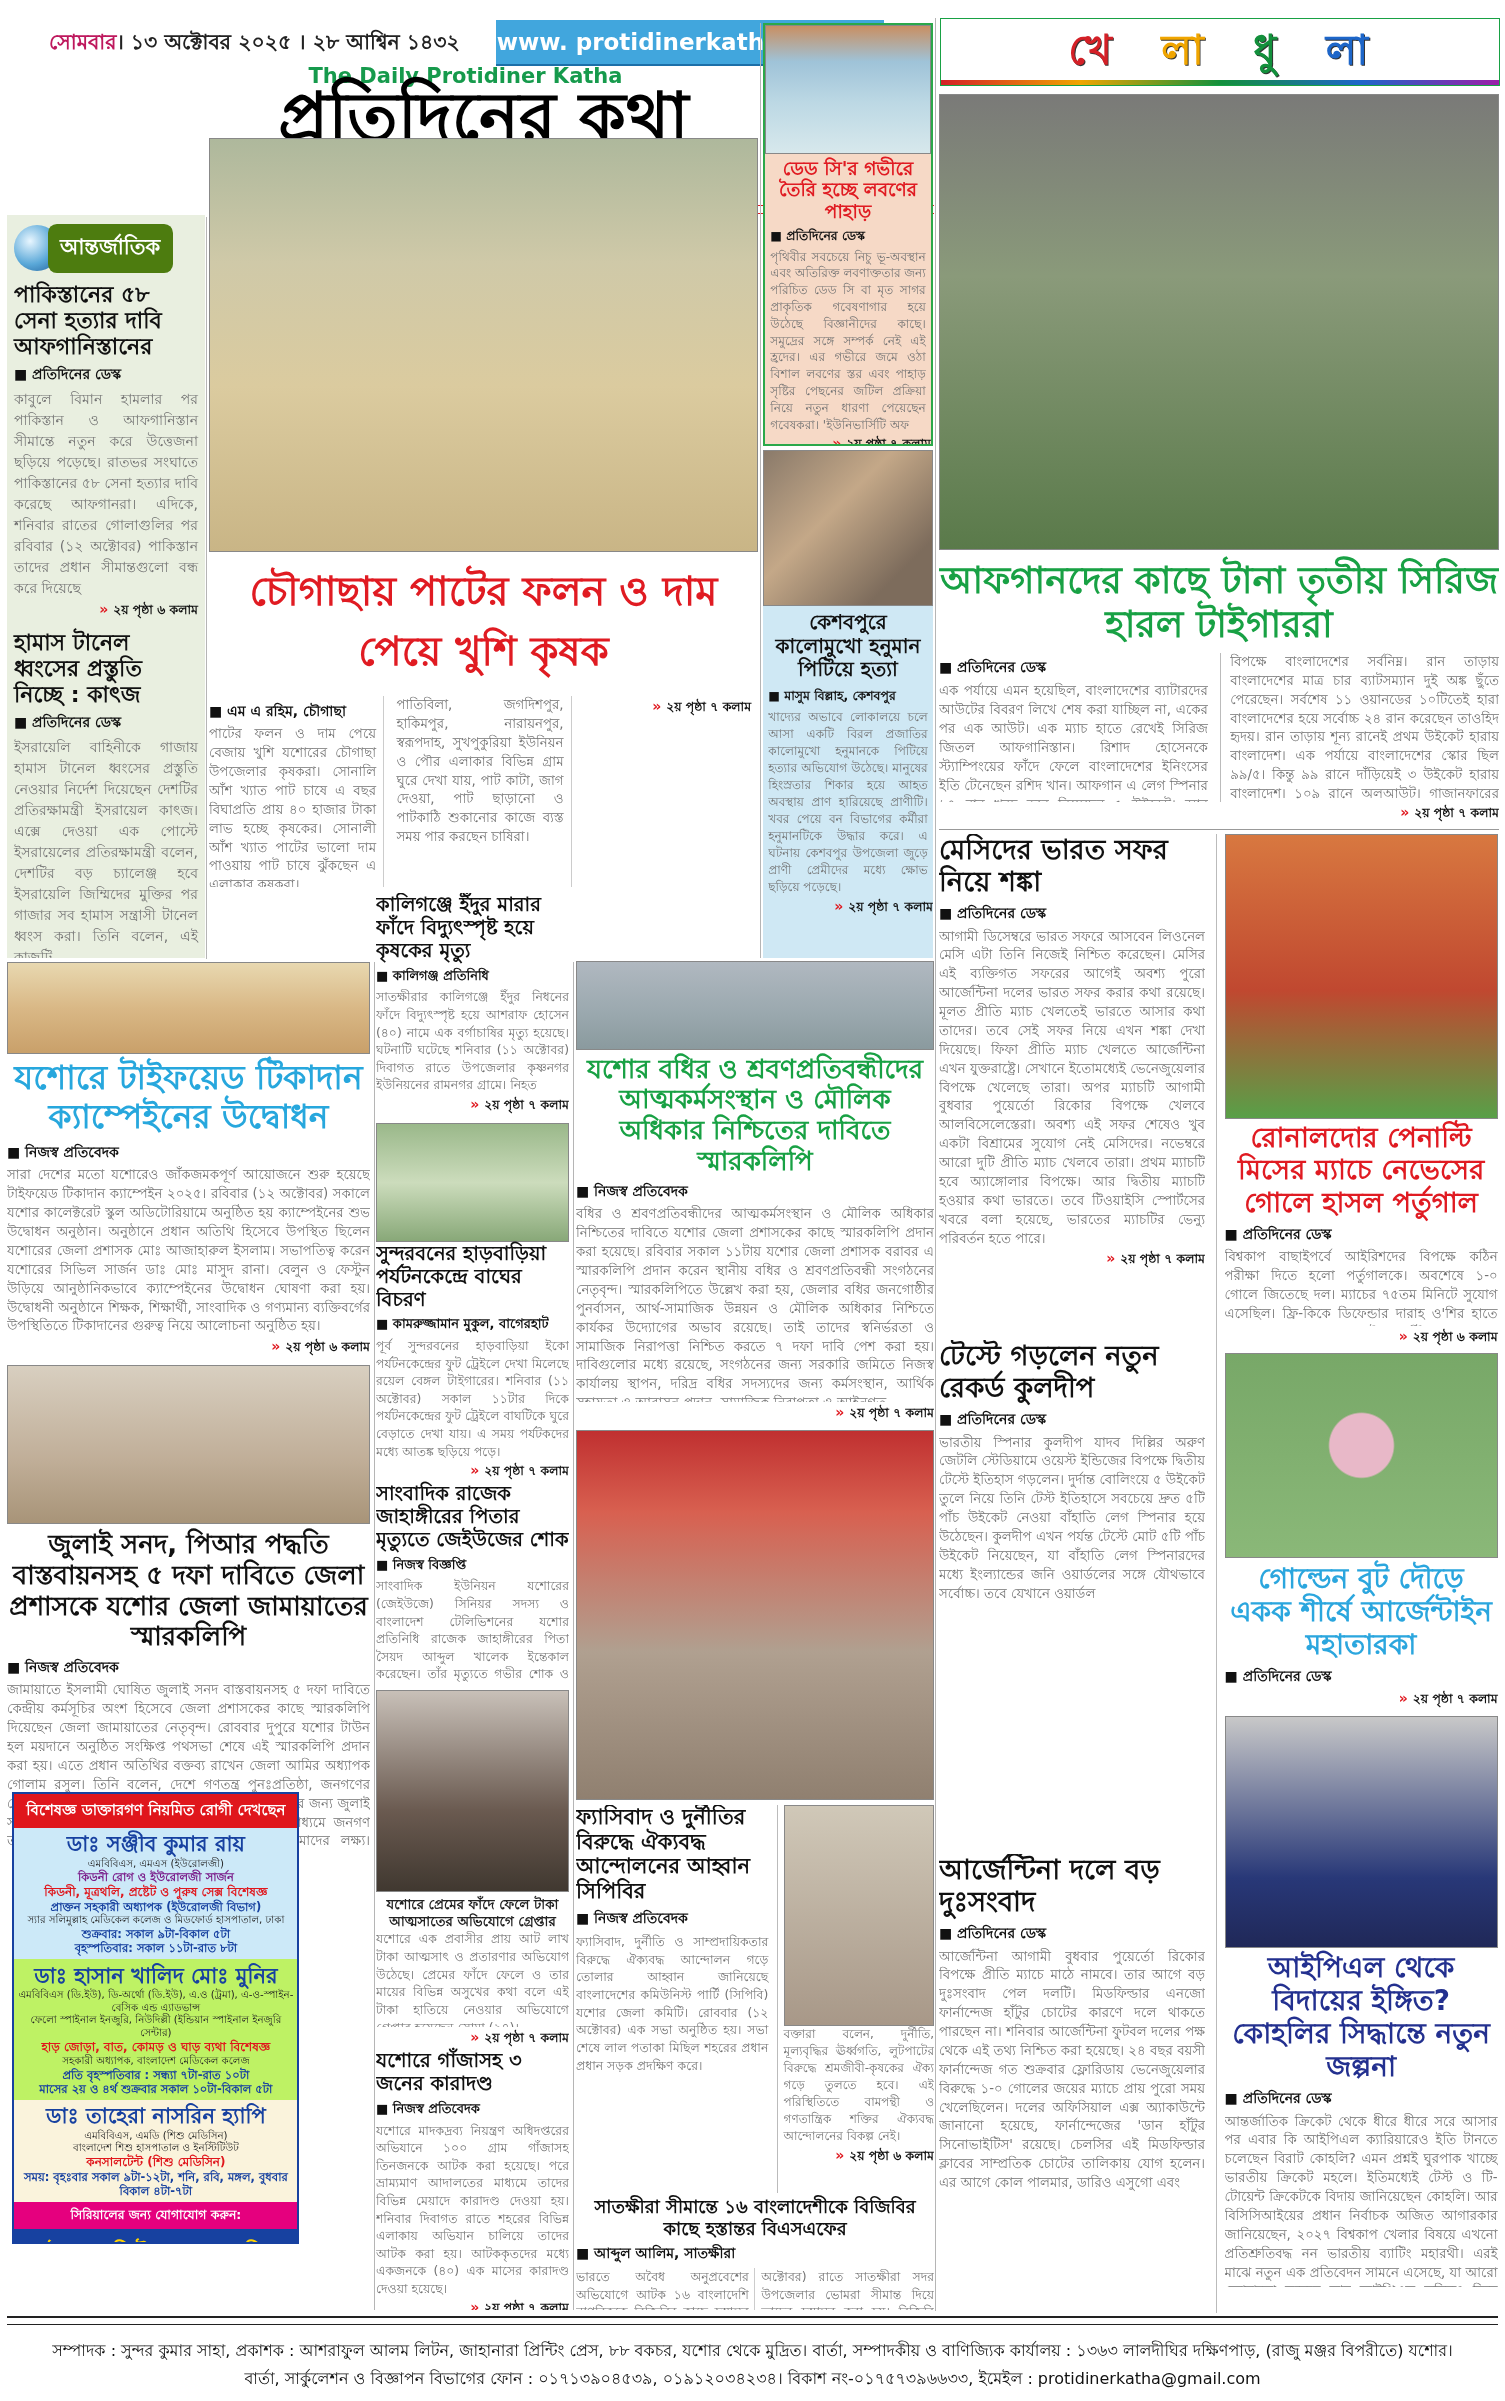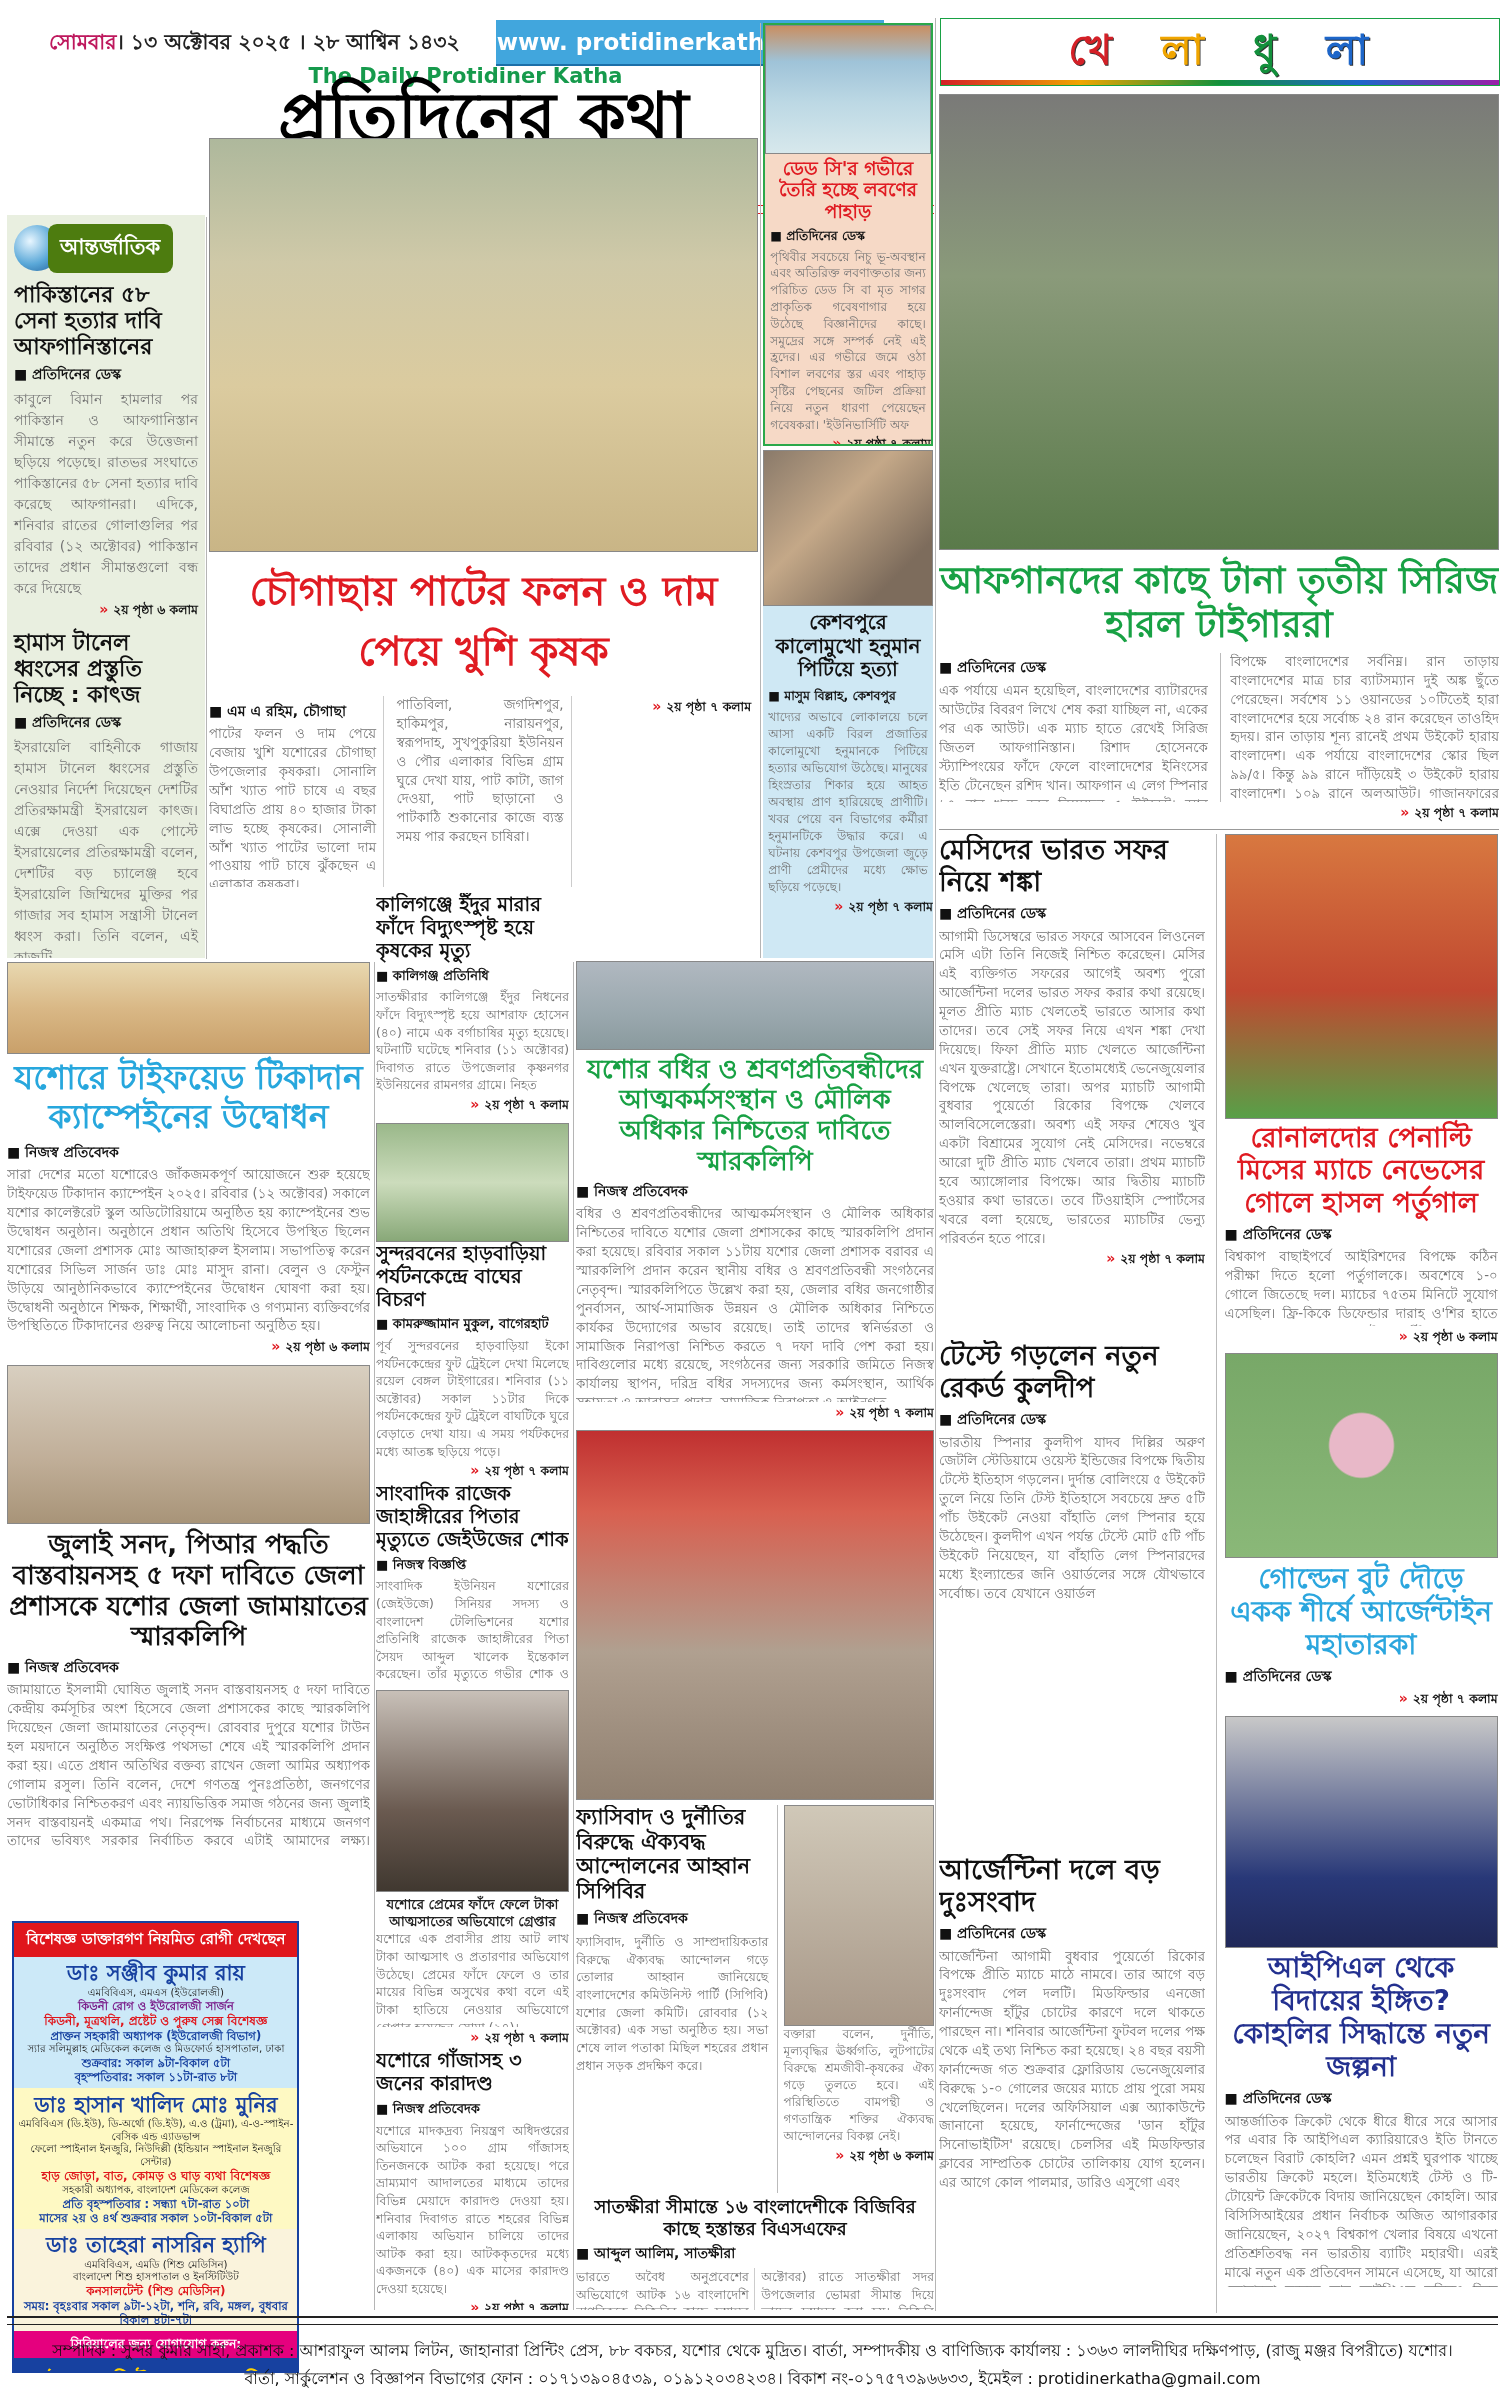--- a/index.html
+++ b/index.html
@@ -108,22 +108,22 @@
   .blk{overflow:hidden;}
   .messiT{height:506px;} .kuldeep{height:514px;} .argbad{height:460px;}
   .ph-football{width:100%;height:285px;background:linear-gradient(180deg,#d87840 0%,#c04830 55%,#58a048 100%);}
   .ron-hl{font-size:27.4px;text-align:center;color:#e01b22;margin-top:3.5px;}
   .ph-messi{width:100%;height:205px;margin-top:5.3px;
      background:radial-gradient(circle at 50% 45%,#e8b8c8 0 18%,transparent 19%),linear-gradient(180deg,#78a868 0%,#8ab878 100%);}
   .gb-hl{font-size:28px;text-align:center;color:#2ba6de;margin-top:3.5px;}
   .ph-kohli{width:100%;height:232px;margin-top:5.3px;background:linear-gradient(180deg,#c8c8c8 0%,#283878 70%,#202858 100%);}
   .ipl-hl{font-size:28px;text-align:center;color:#23308f;margin-top:3.5px;}
   
-  .adbox{position:absolute;left:12.4px;top:1921px;width:287px;height:452px;border:2.7px solid #1741a0;
-         box-sizing:border-box;overflow:hidden;background:#fef9c3;}
+  .adbox{position:absolute;left:12.4px;top:1792px;width:287px;height:452px;border:2.7px solid #1741a0;
+         box-sizing:border-box;overflow:hidden;background:#bef264;}
   .ad-hdr{background:#e0161c;color:#fff;font-weight:bold;font-size:15px;text-align:center;padding:4.4px 1.8px;}
   .ad-sec{text-align:center;padding:3.5px 3.5px;line-height:1.25;}
   .s1{background:#cce9f8;} .s3{background:#faf3dc;}
   .ad-name{color:#1741a0;font-size:21px;font-weight:bold;}
   .ad-sm{font-size:10.2px;color:#222;}
   .ad-purple{color:#7a1d8a;font-weight:bold;font-size:11.5px;}
   .ad-red{color:#e0161c;font-weight:bold;font-size:12px;}
   .ad-blue{color:#1741a0;font-weight:bold;font-size:11.5px;}
   .ad-serial{background:#e5007e;color:#fff;font-weight:bold;font-size:12.4px;text-align:center;padding:3.5px 0;}
   .ad-hosp{background:#1741a0;color:#fff;text-align:center;padding:5.3px 3.5px 3.5px 3.5px;position:relative;}

